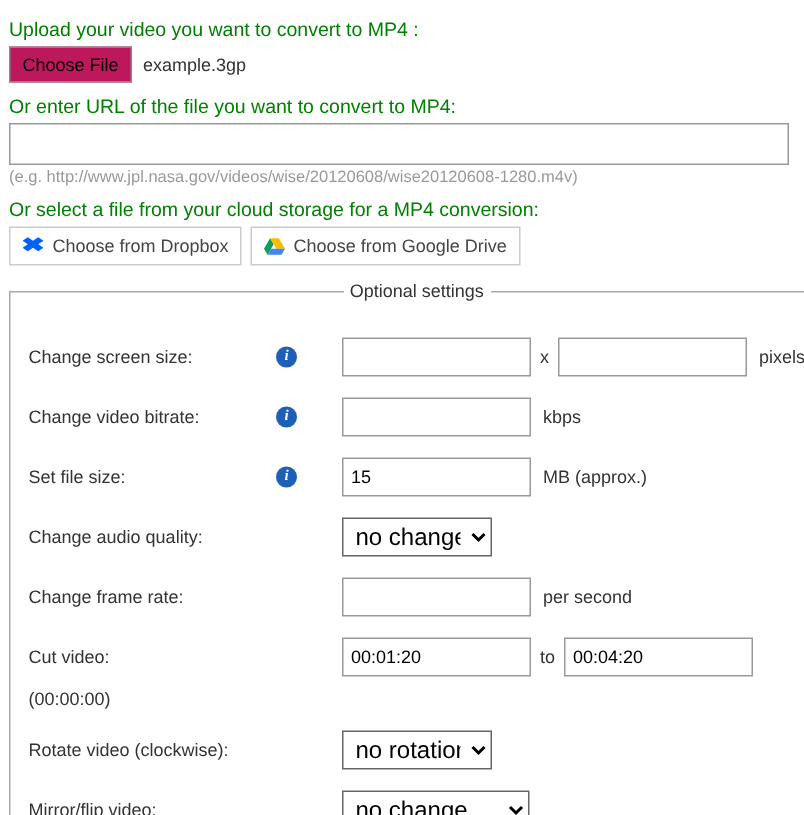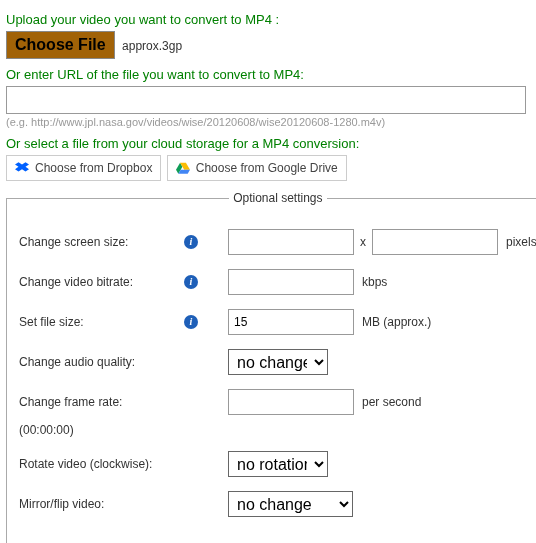--- a/index.html
+++ b/index.html
@@ -14,26 +14,25 @@
   }
   .heading {
     color: #008000;
     font-weight: normal;
     font-size: 13px;
     margin: 6px 0 4px 0;
   }
   .file-row { margin: 2px 0 8px 0; }
   .choose-file-btn {
     font-family: Arial, sans-serif;
-    font-size: 16px;
+    font-size: 12px;
     padding: 4px 8px;
-    background: #a16207;
+    background: #be185d;
     border: 1px solid #888;
     cursor: pointer;
-    font-weight: bold;
   }
   .file-name { margin-left: 4px; color: #333; }
   .url-input {
     width: 520px;
     height: 28px;
     border: 1px solid #999;
     padding: 3px 5px;
     font-size: 12px;
   }
   .example-url {
@@ -123,21 +122,21 @@
   }
 </style>
 </head>
 <body>
 
 
 
 <div class="heading">Upload your video you want to convert to MP4 :</div>
 <div class="file-row">
   <button class="choose-file-btn">Choose File</button>
-  <span class="file-name">approx.3gp</span>
+  <span class="file-name">example.3gp</span>
 </div>
 
 <div class="heading">Or enter URL of the file you want to convert to MP4:</div>
 <input class="url-input" type="text" value="" style="">
 <div class="example-url">(e.g. http://www.jpl.nasa.gov/videos/wise/20120608/wise20120608-1280.m4v)</div>
 
 <div class="heading">Or select a file from your cloud storage for a MP4 conversion:</div>
 <div class="cloud-row">
   <button class="cloud-btn">
     <span class="icon-dropbox">
@@ -191,20 +190,27 @@
     <select class="sel" style="width:100px"><option>no change</option></select>
   </div>
 
   <div class="opt-row">
     <span class="opt-label">Change frame rate:</span>
     <span class="info-spacer"></span>
     <input class="num-input" type="text" value="" style="">
     <span class="suffix">per second</span>
   </div>
 
+  <div class="opt-row">
+    <span class="opt-label">Cut video:</span>
+    <span class="info-spacer"></span>
+    <input class="num-input" type="text" value="00:01:20" style="">
+    <span class="sep">to</span>
+    <input class="num-input" type="text" value="00:04:20" style="">
+  </div>
   <div class="subnote">(00:00:00)</div>
 
   <div class="opt-row">
     <span class="opt-label">Rotate video (clockwise):</span>
     <span class="info-spacer"></span>
     <select class="sel" style="width:100px"><option>no rotation</option></select>
   </div>
 
   <div class="opt-row">
     <span class="opt-label">Mirror/flip video:</span>

